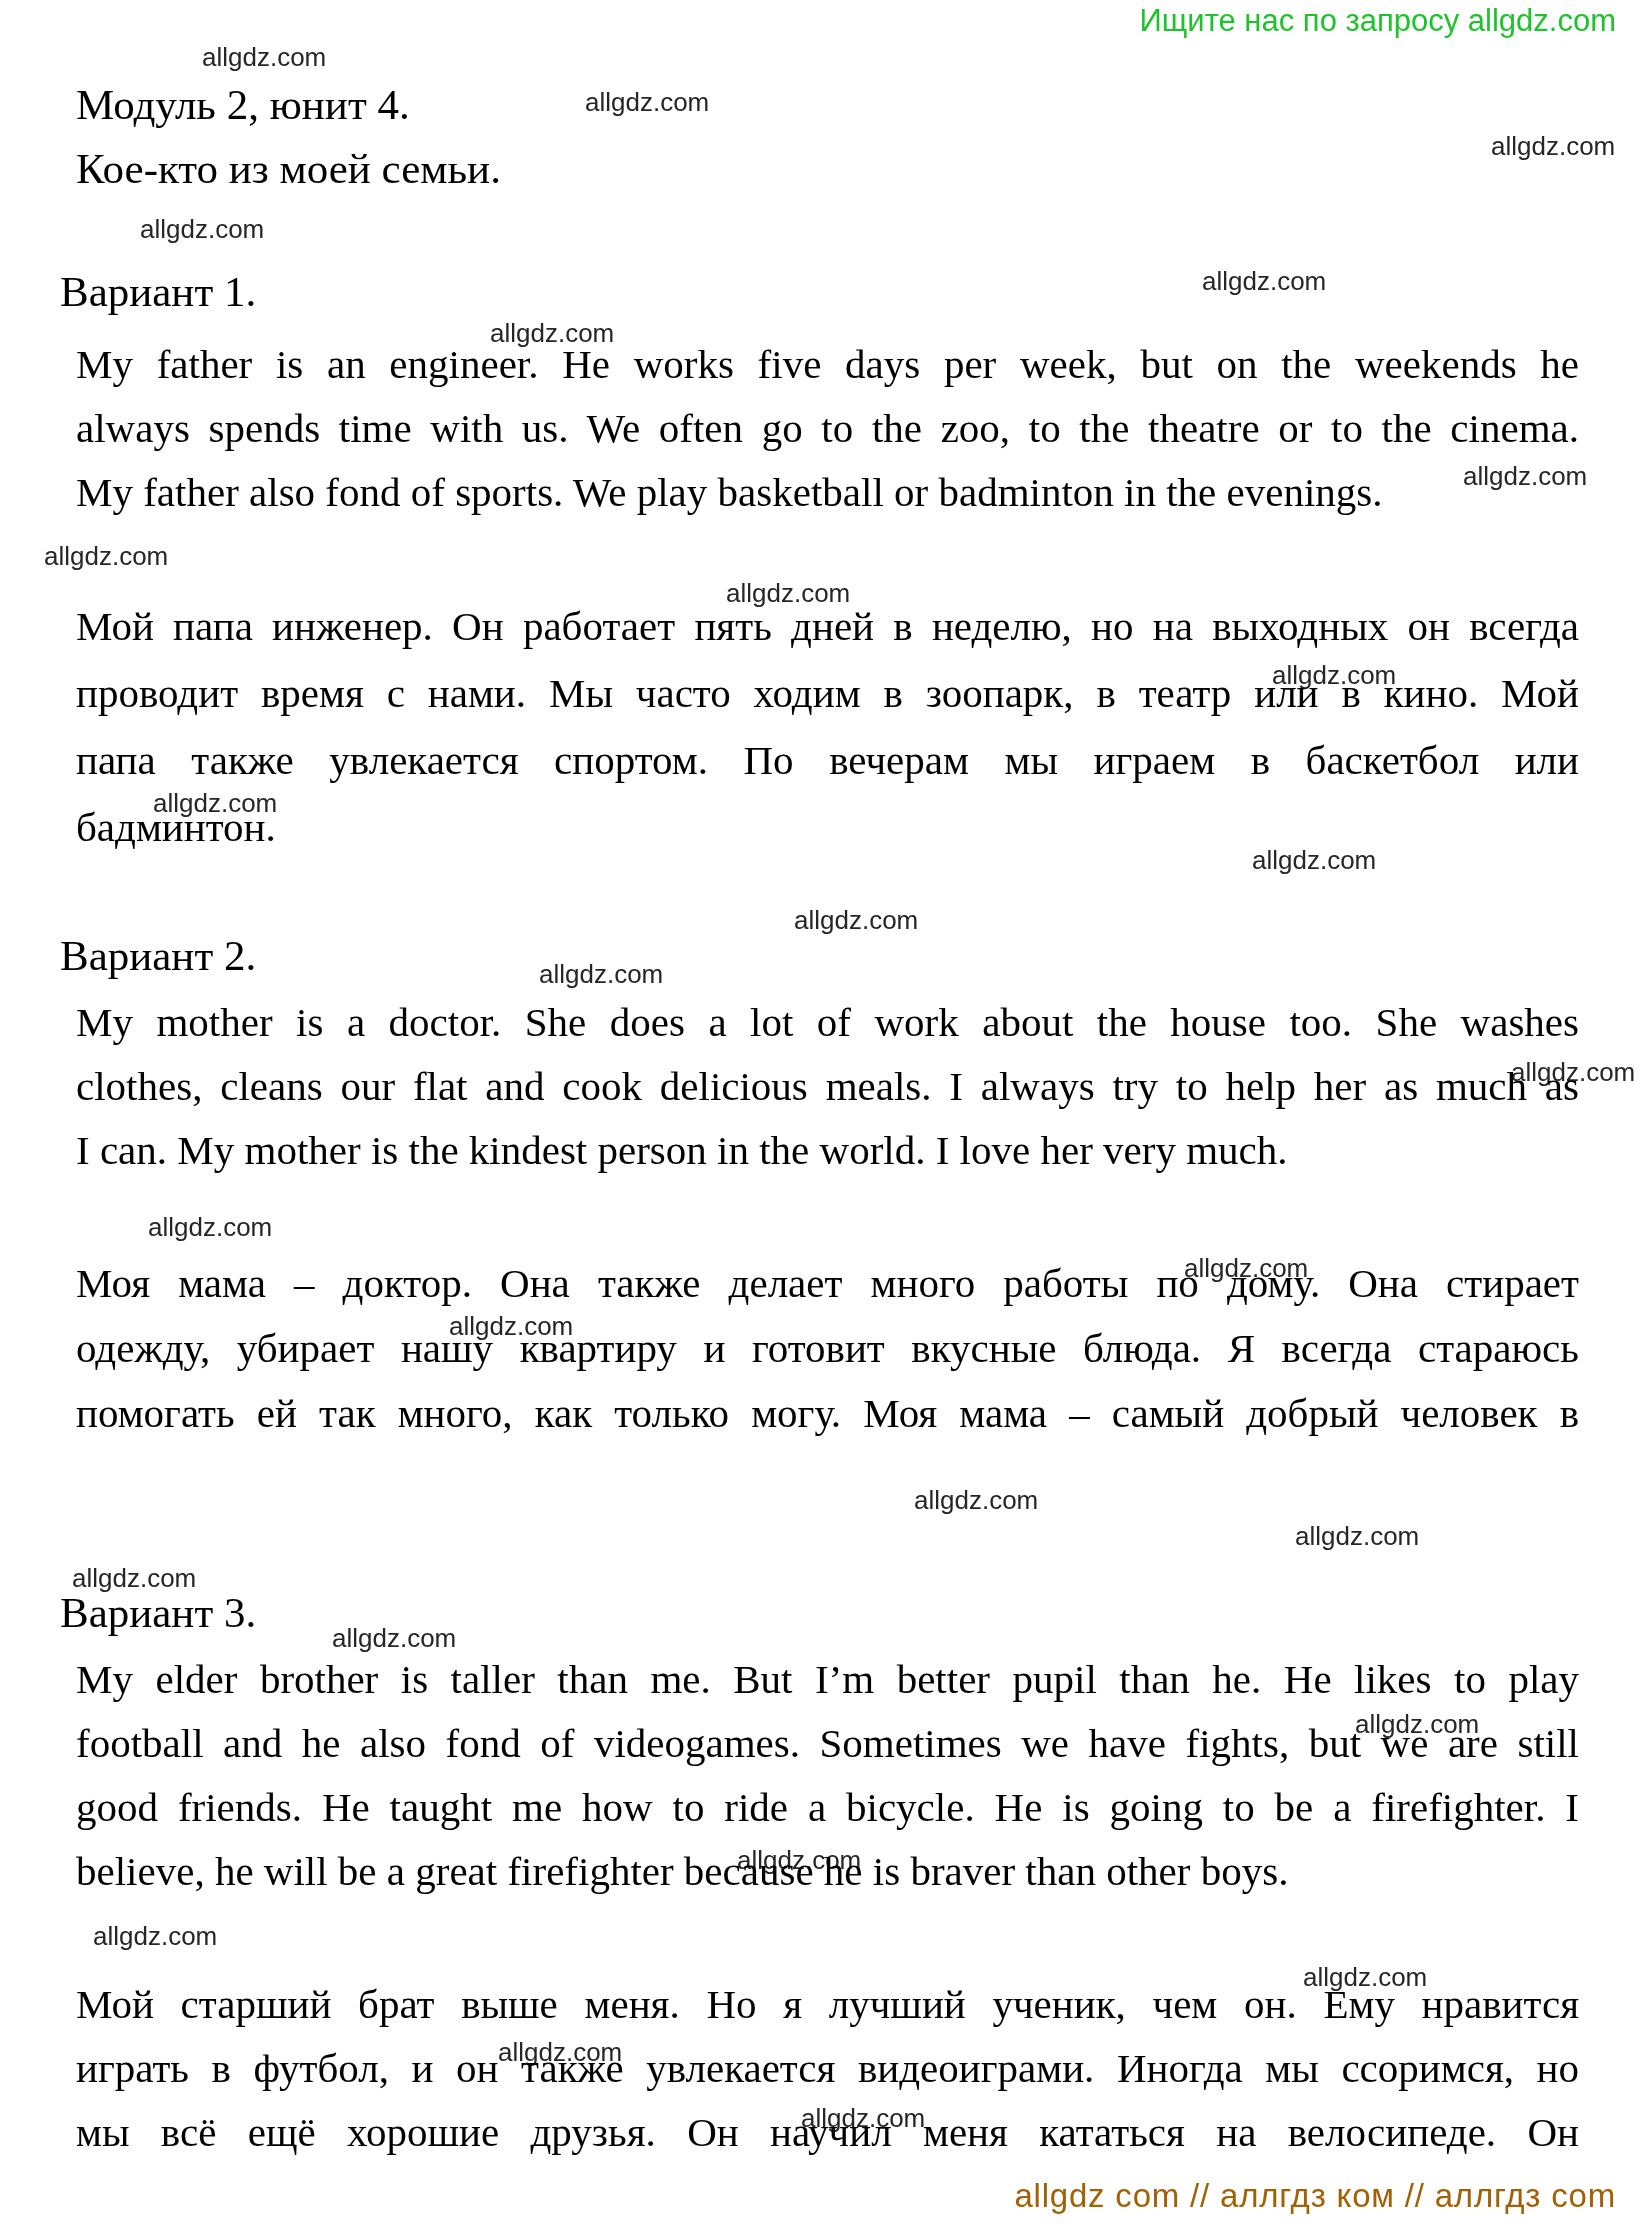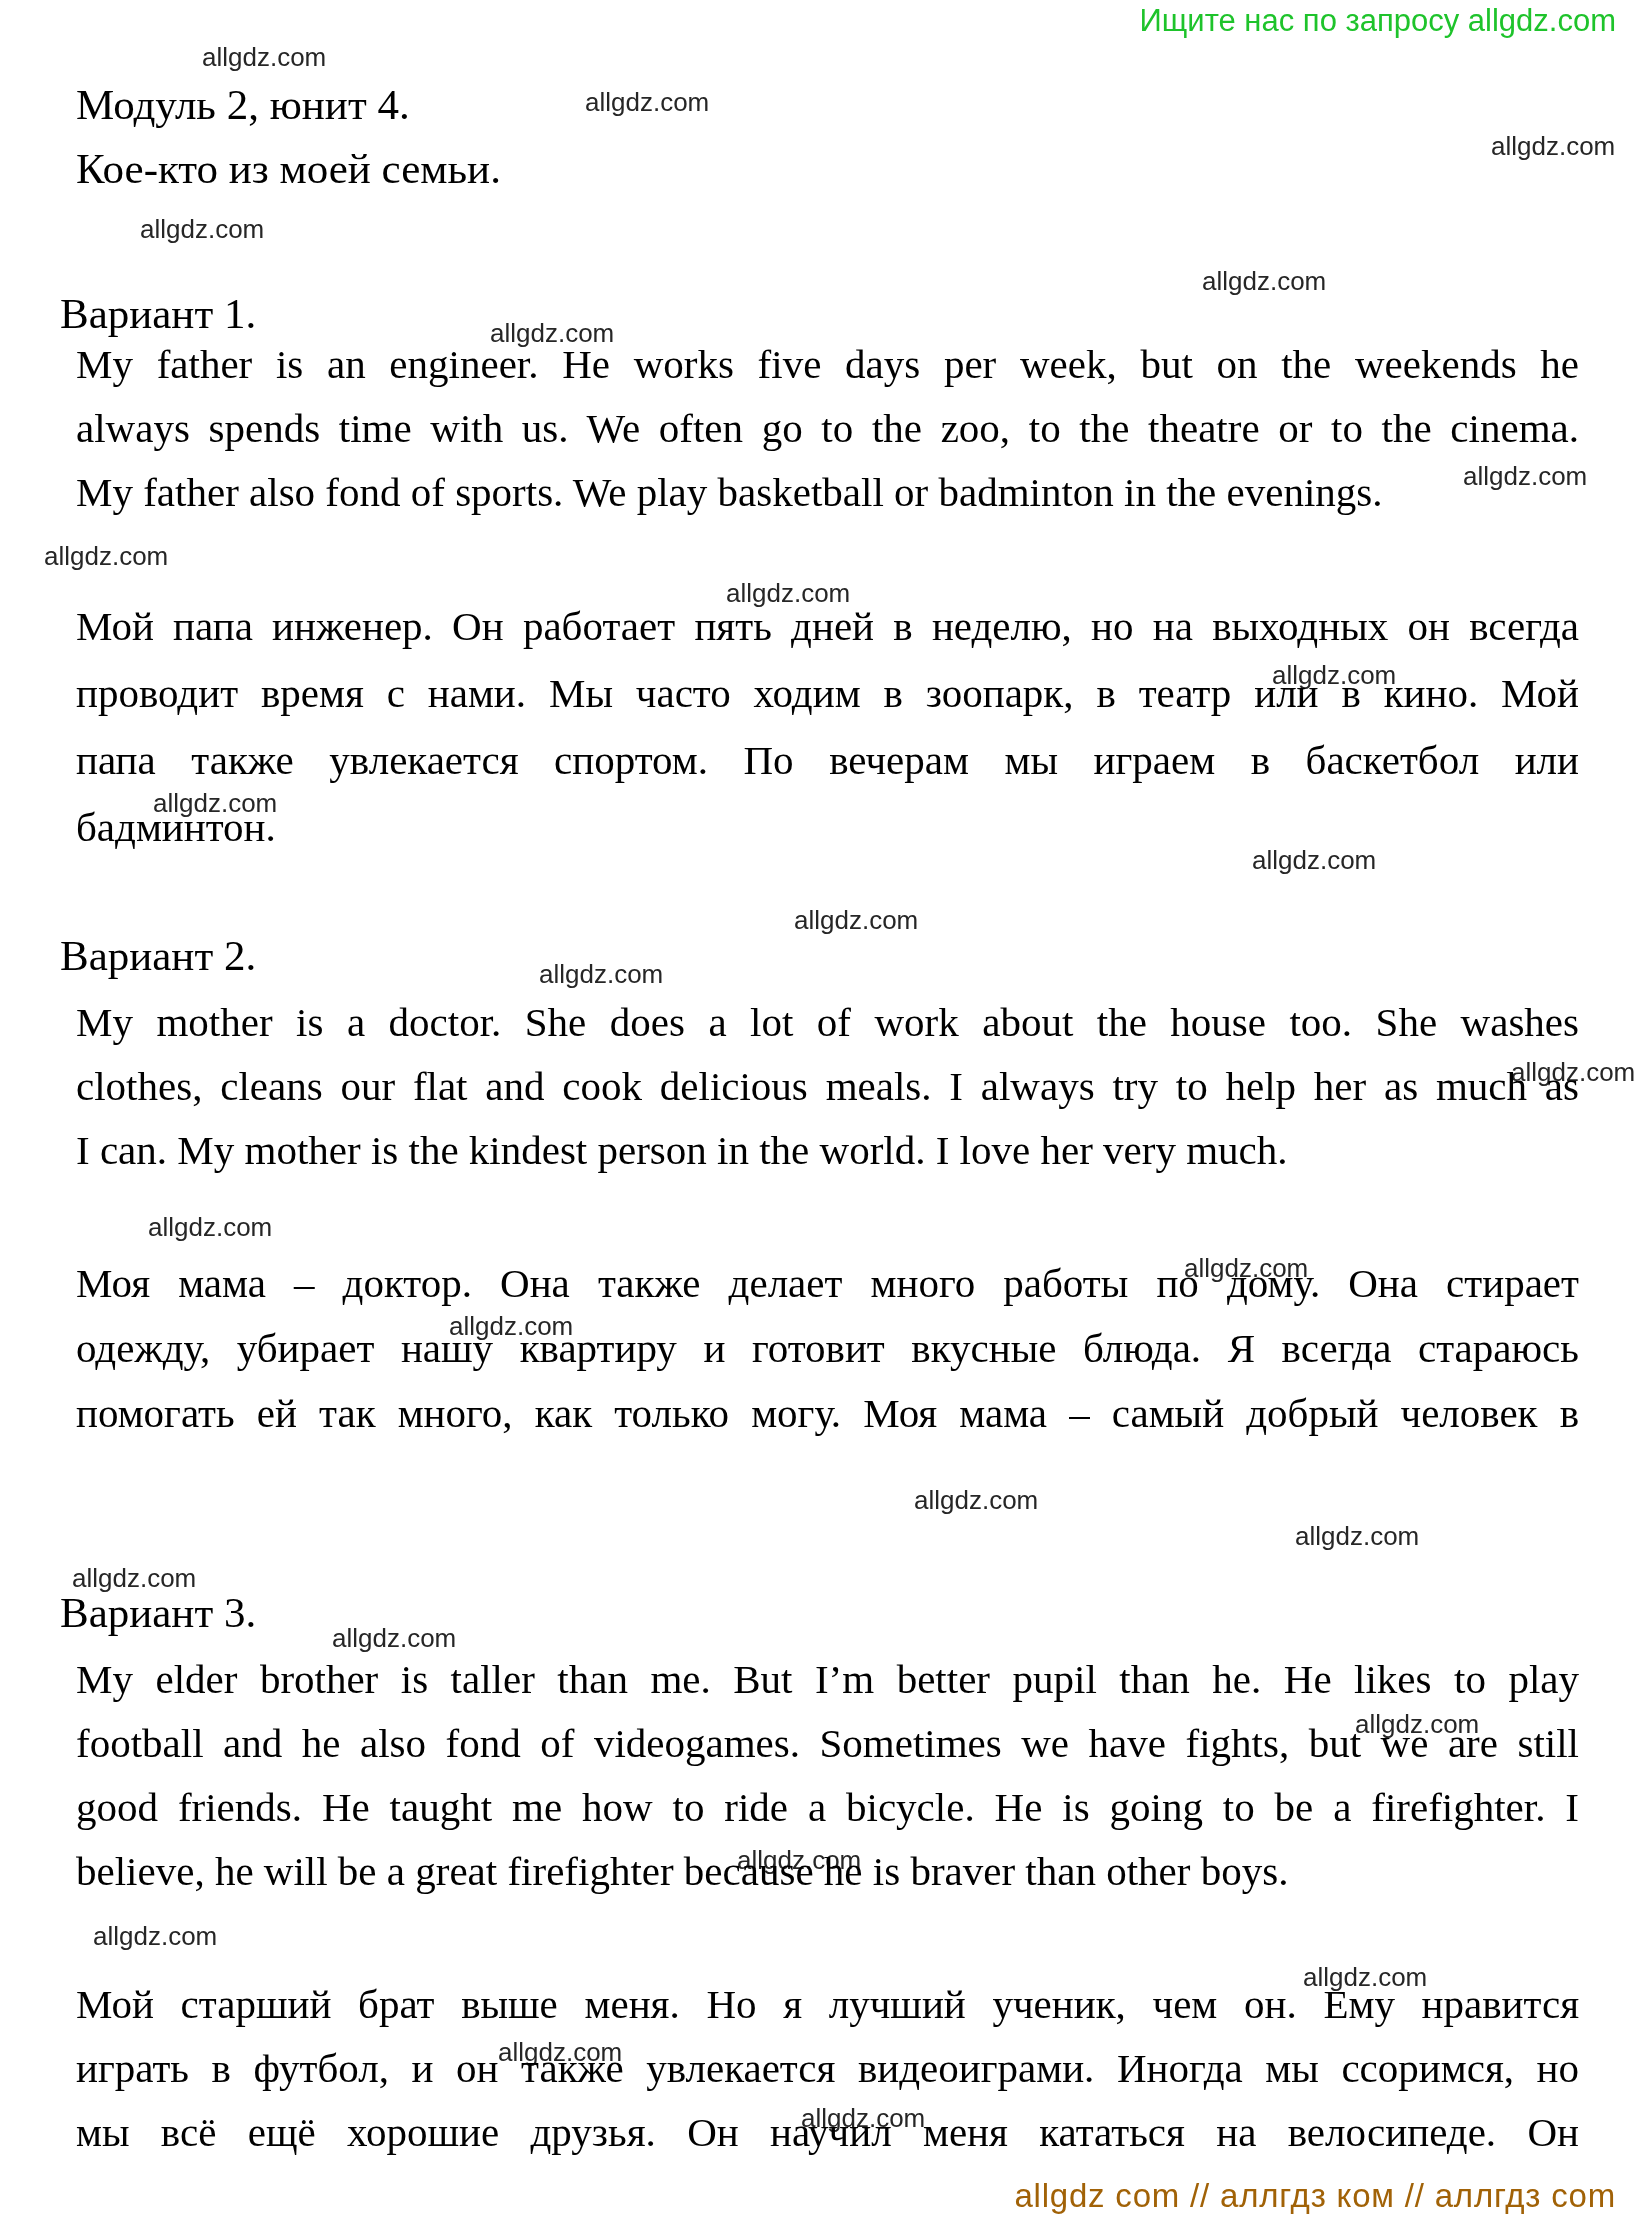--- a/index.html
+++ b/index.html
@@ -67,21 +67,21 @@
     <span class="wm" style="left: 1303px; top: 1964px; color: rgb(38, 38, 38);">allgdz.com</span>
     <span class="wm" style="left: 498px; top: 2039px; color: rgb(38, 38, 38);">allgdz.com</span>
     <span class="wm" style="left: 801px; top: 2105px; color: rgb(38, 38, 38);">allgdz.com</span>
   </div>
 
 <div class="block title-block" style="top:73px">
   <div class="line">Модуль 2, юнит 4.</div>
   <div class="line">Кое-кто из моей семьи.</div>
 </div>
 
-<div class="block heading" style="top:282px">Вариант 1.</div>
+<div class="block heading" style="top:260px">Вариант 1.</div>
 
 <div class="block para" style="top:332px;line-height:64px">
   <div class="line j">My father is an engineer. He works five days per week, but on the weekends he</div>
   <div class="line j">always spends time with us. We often go to the zoo, to the theatre or to the cinema.</div>
   <div class="line">My father also fond of sports. We play basketball or badminton in the evenings.</div>
 </div>
 
 <div class="block para" style="top:593px;line-height:67px">
   <div class="line j">Мой папа инженер. Он работает пять дней в неделю, но на выходных он всегда</div>
   <div class="line j">проводит время с нами. Мы часто ходим в зоопарк, в театр или в кино. Мой</div>

